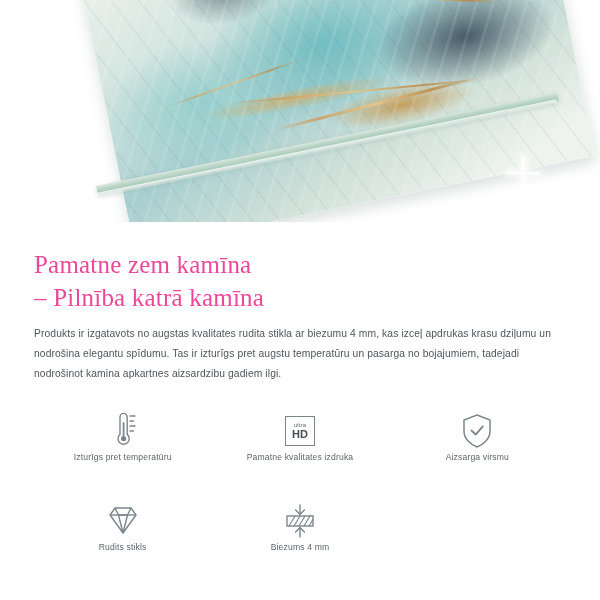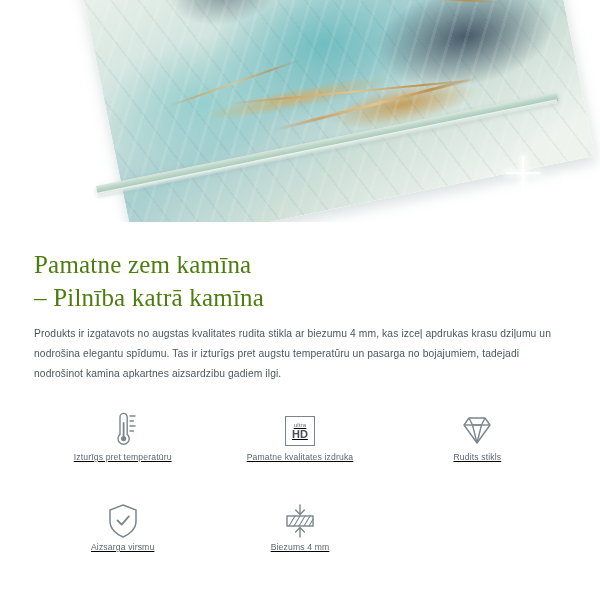--- a/index.html
+++ b/index.html
@@ -117,21 +117,21 @@
 
   
   .content {
     padding: 16px 34px 0 34px;
     box-sizing: border-box;
   }
   .headline {
     font-family: "Liberation Serif", serif;
     font-size: 25px;
     line-height: 1.32;
-    color: #4d7c0f;
+    color: #ec4899;
     font-weight: 400;
     margin: 10px 0 0 0;
     letter-spacing: .2px;
   }
   .headline .line2 { display: block; }
   .body-copy {
     margin: 10px 0 0 0;
     font-size: 10.3px;
     line-height: 1.95;
     color: #4d565c;
@@ -145,21 +145,20 @@
     display: grid;
     grid-template-columns: repeat(3, 1fr);
     grid-template-rows: repeat(2, 84px);
     row-gap: 6px;
   }
   .feature {
     display: flex;
     flex-direction: column;
     align-items: center;
     justify-content: flex-start;
-    text-decoration: underline;
   }
   .feature .ficon {
     height: 42px;
     display: flex;
     align-items: center;
     justify-content: center;
   }
   .feature .flabel {
     font-size: 8.6px;
     color: #5c666c;
@@ -242,41 +241,41 @@
           <div class="ultrahd-badge">
             <span class="u1">ultra</span>
             <span class="u2">HD</span>
           </div>
         </div>
         <div class="flabel">Pamatne kvalitates izdruka</div>
       </div>
 
       <div class="feature">
         <div class="ficon">
+          <svg width="32" height="38" viewBox="0 0 32 38">
+            <path d="M16 3 L29 8 V19 C29 27 22.5 32.5 16 35 C9.5 32.5 3 27 3 19 V8 Z" fill="none" stroke="#7b868c" stroke-width="1.5"></path>
+            <path d="M10.5 18.5 L14.7 22.6 L21.8 14.4" fill="none" stroke="#7b868c" stroke-width="1.8" stroke-linecap="round" stroke-linejoin="round"></path>
+          </svg>
+        </div>
+        <div class="flabel">Aizsarga virsmu</div>
+      </div>
+
+      <div class="feature">
+        <div class="ficon">
           <svg width="38" height="34" viewBox="0 0 38 34">
             <g fill="none" stroke="#7b868c" stroke-width="1.4" stroke-linejoin="round">
               <path d="M6 11 L11 4 H27 L32 11 L19 29 Z"></path>
               <path d="M6 11 H32"></path>
               <path d="M11 4 L14.5 11 L19 29"></path>
               <path d="M27 4 L23.5 11 L19 29"></path>
               <path d="M14.5 11 H23.5"></path>
             </g>
           </svg>
         </div>
         <div class="flabel">Rudits stikls</div>
-      </div>
-
-      <div class="feature">
-        <div class="ficon">
-          <svg width="32" height="38" viewBox="0 0 32 38">
-            <path d="M16 3 L29 8 V19 C29 27 22.5 32.5 16 35 C9.5 32.5 3 27 3 19 V8 Z" fill="none" stroke="#7b868c" stroke-width="1.5"></path>
-            <path d="M10.5 18.5 L14.7 22.6 L21.8 14.4" fill="none" stroke="#7b868c" stroke-width="1.8" stroke-linecap="round" stroke-linejoin="round"></path>
-          </svg>
-        </div>
-        <div class="flabel">Aizsarga virsmu</div>
       </div>
 
 
       <div class="feature">
         <div class="ficon">
           <svg width="34" height="36" viewBox="0 0 34 36">
             <g stroke="#7b868c" stroke-width="1.4" fill="none" stroke-linecap="round">
               <path d="M17 2 V10"></path>
               <path d="M12.6 7 L17 11.4 L21.4 7"></path>
               <path d="M17 34 V26"></path>

